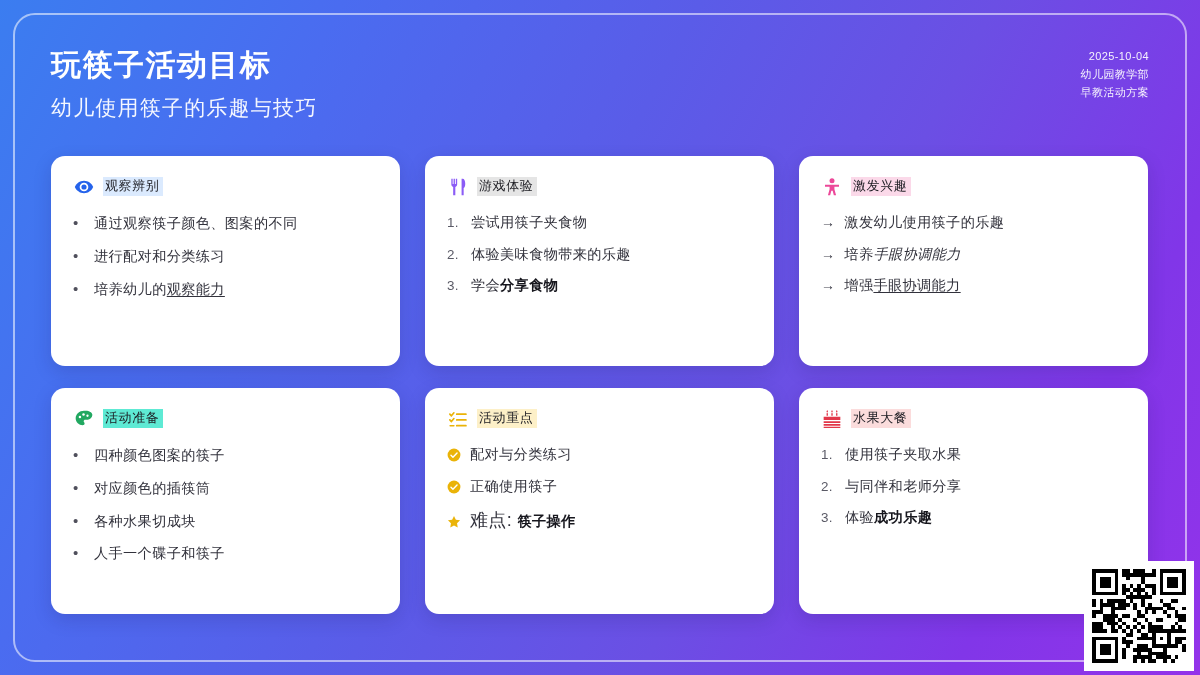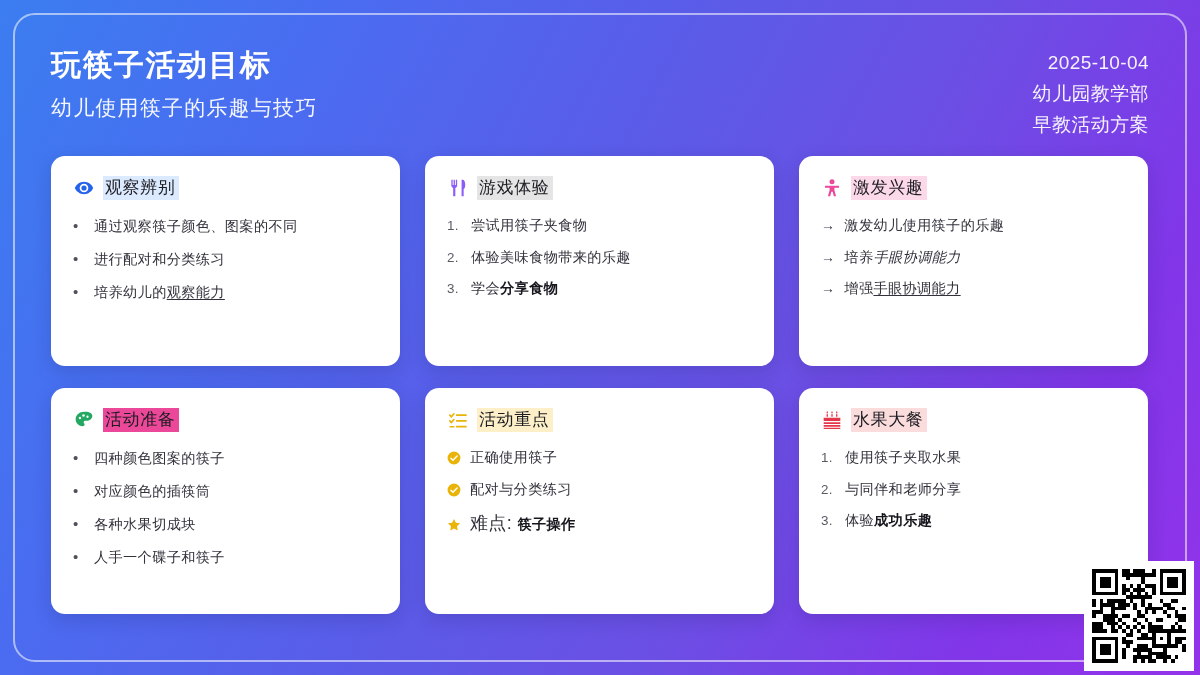--- a/index.html
+++ b/index.html
@@ -70,21 +70,21 @@
     letter-spacing: 1.2px;
     line-height: 1.3;
   }
 
   .meta-block {
     text-align: right;
     padding-top: 8px;
   }
 
   .meta-line {
-    font-size: 19px;
+    font-size: 11px;
     line-height: 1.62;
     color: rgba(255,255,255,0.93);
     letter-spacing: 0.4px;
     white-space: nowrap;
   }
 
   
   .grid {
     position: absolute;
     left: 51px;
@@ -116,33 +116,33 @@
     width: 21px;
     height: 21px;
     flex: 0 0 21px;
     display: flex;
     align-items: center;
     justify-content: center;
   }
   .card-icon svg { display: block; }
 
   .card-title {
-    font-size: 17px;
+    font-size: 13px;
     font-weight: 500;
     color: #1c1c22;
     letter-spacing: 0.6px;
     padding: 1px 4px 2px 2px;
     line-height: 1.25;
   }
 
   
   .hl-blue   { background: #dbeafe; }
   .hl-purple { background: #e5e5e5; }
   .hl-pink   { background: #fbd9e9; text-align: center; }
-  .hl-green  { background: #ec4899; }
+  .hl-green  { background: #5eead4; }
   .hl-yellow { background: #fdf0c8; }
   .hl-red    { background: #fbdcdc; }
 
   
   ul.items, ol.items { list-style: none; }
 
   .item {
     display: flex;
     align-items: baseline;
     gap: 9px;
@@ -324,30 +324,30 @@
           <span class="card-title hl-yellow">活动重点</span>
         </div>
         <ul class="items">
           <li class="item">
             <span class="marker icon">
               <svg width="14" height="14" viewBox="0 0 24 24">
                 <circle cx="12" cy="12" r="11" fill="#eab308"></circle>
                 <path d="M6.8 12.4l3.4 3.4 7-7.2" stroke="#fff" stroke-width="2.4" fill="none" stroke-linecap="round" stroke-linejoin="round"></path>
               </svg>
             </span>
-            <span class="item-text">正确使用筷子</span>
+            <span class="item-text">配对与分类练习</span>
           </li>
           <li class="item">
             <span class="marker icon">
               <svg width="14" height="14" viewBox="0 0 24 24">
                 <circle cx="12" cy="12" r="11" fill="#eab308"></circle>
                 <path d="M6.8 12.4l3.4 3.4 7-7.2" stroke="#fff" stroke-width="2.4" fill="none" stroke-linecap="round" stroke-linejoin="round"></path>
               </svg>
             </span>
-            <span class="item-text">配对与分类练习</span>
+            <span class="item-text">正确使用筷子</span>
           </li>
           <li class="item">
             <span class="marker icon">
               <svg width="14" height="14" viewBox="0 0 24 24">
                 <path fill="#eab308" d="M12 1.6l3.2 6.6 7.2 1-5.2 5.1 1.2 7.2-6.4-3.4-6.4 3.4 1.2-7.2L1.6 9.2l7.2-1z"></path>
               </svg>
             </span>
             <span class="item-text"><span class="sm">难点: </span><b>筷子操作</b></span>
           </li>
         </ul>

